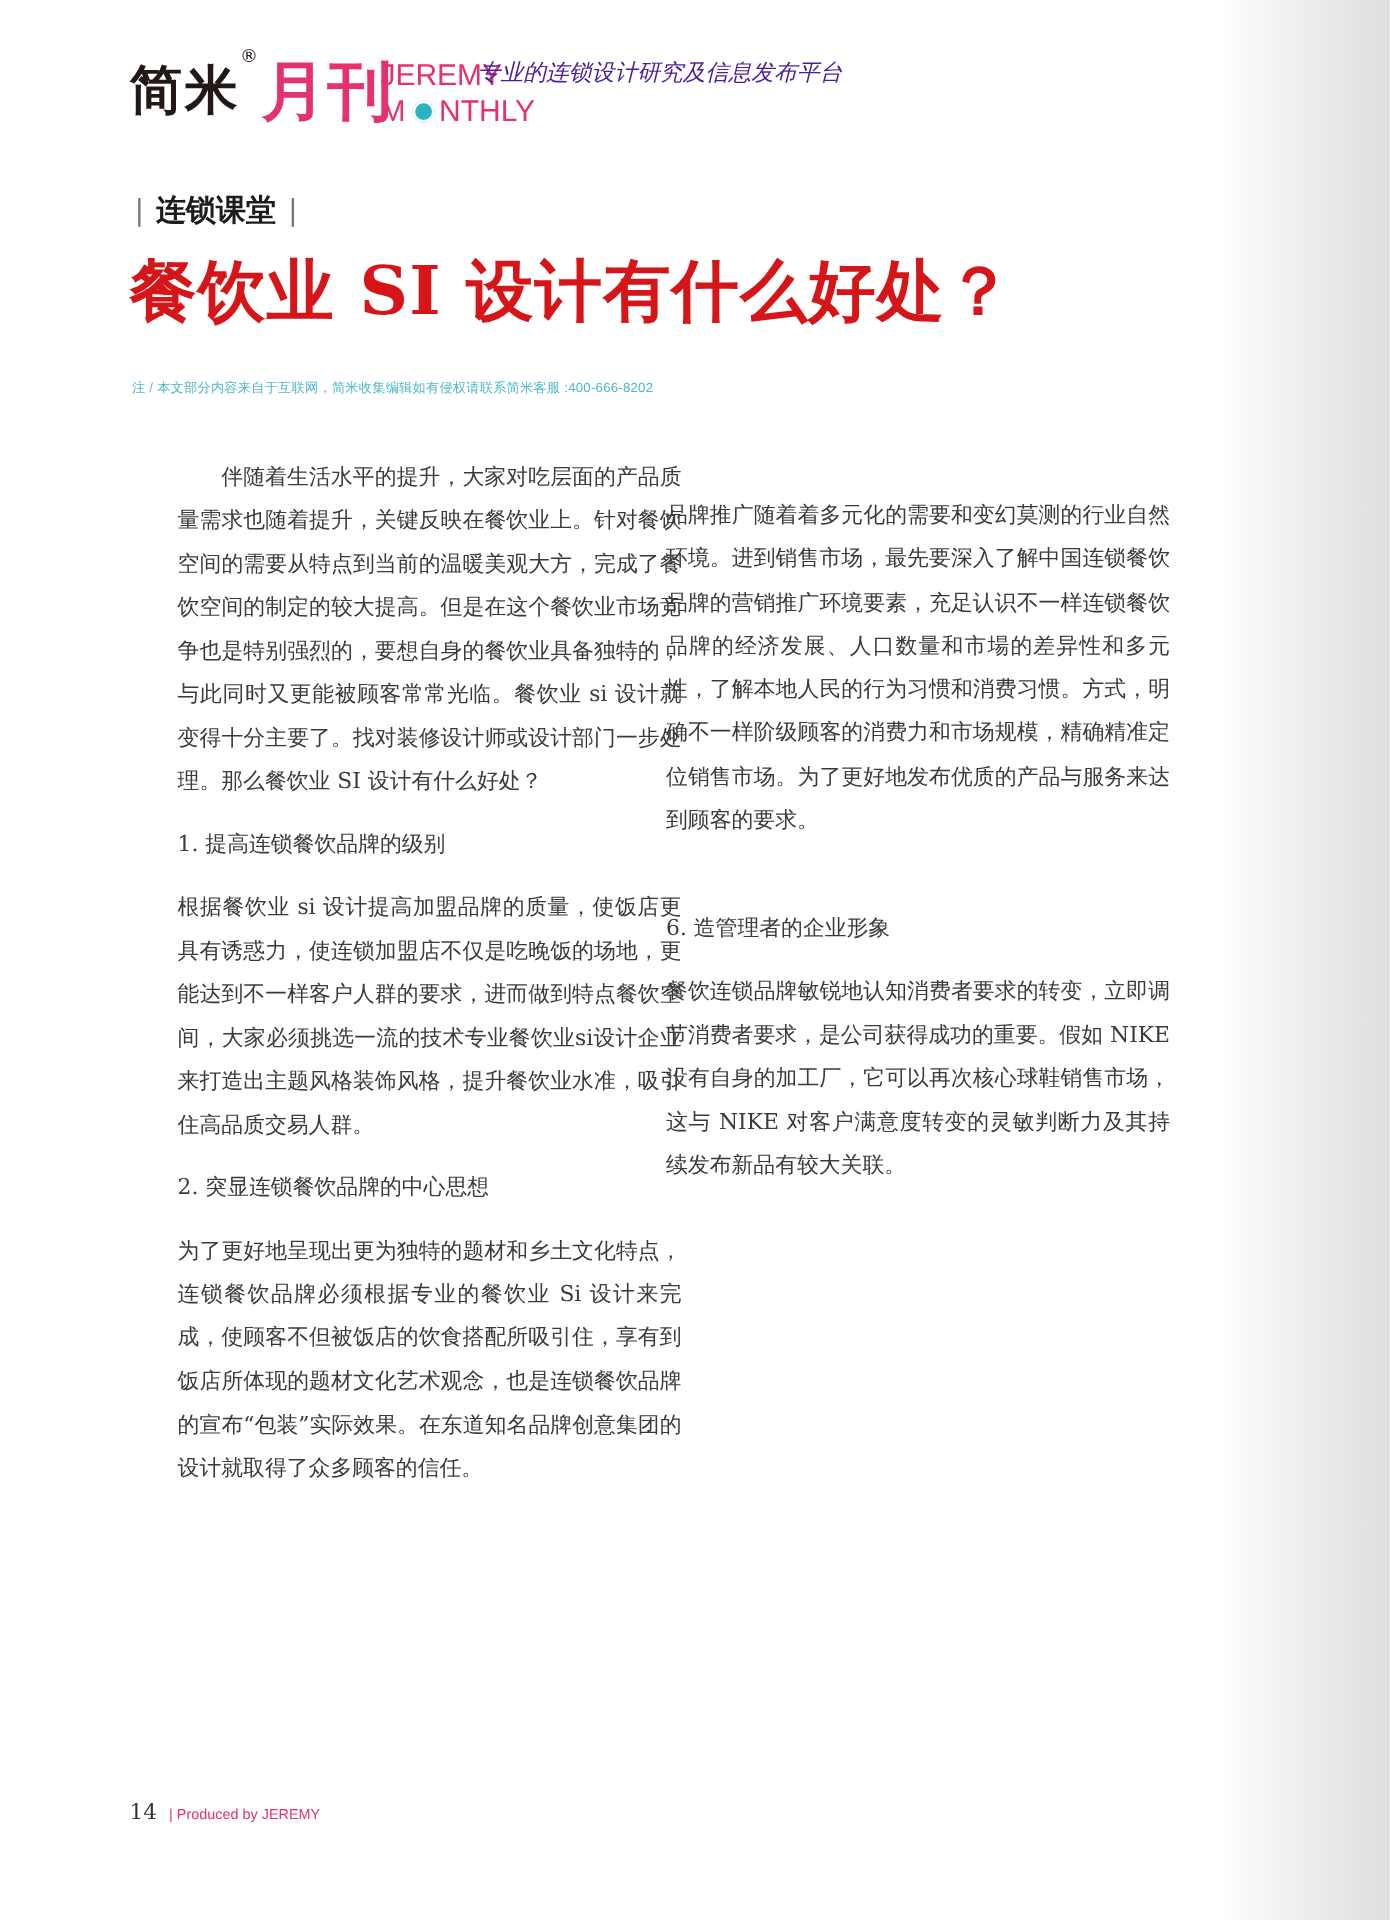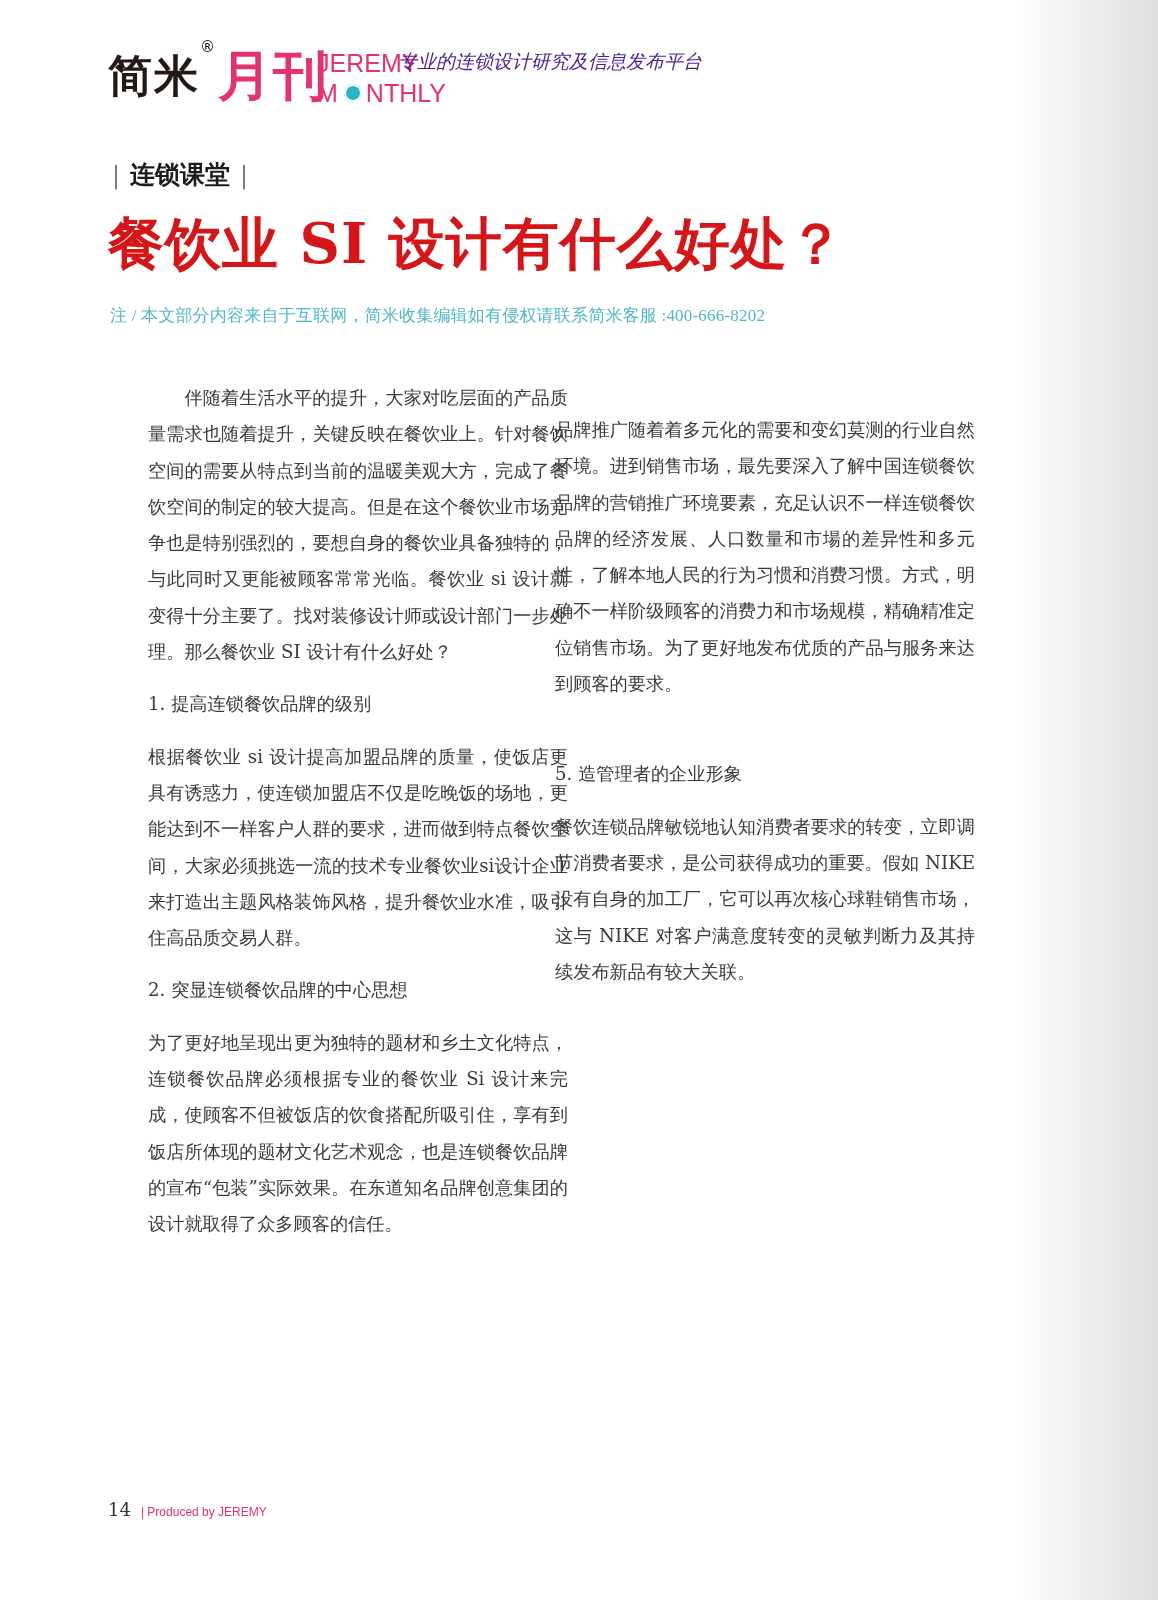--- a/index.html
+++ b/index.html
@@ -54,22 +54,22 @@
     }
     .section-label .bar { font-weight: normal; color: #777; font-size: 24px; margin: 0 10px 0 4px; }
     .section-label .bar.right { margin: 0 0 0 10px; }
     .title {
       position: absolute; left: 108px; top: 208px;
       font-family: "DejaVu Serif", serif; font-weight: bold;
       font-size: 56px; color: #d61518; line-height: 70px; white-space: nowrap;
       letter-spacing: 1px;
     }
     .note {
-      position: absolute; left: 110px; top: 304px;
-      font-family: Liberation Serif, serif; font-size: 17px; color: #4fb8c6;
+      position: absolute; left: 110px; top: 316px;
+      font-family: Liberation Sans, sans-serif; font-size: 11px; color: #4fb8c6;
       white-space: nowrap; letter-spacing: 0.2px;
     }
 
     
     .col { position: absolute; top: 380px; width: 420px; font-size: 18.2px; line-height: 36.3px; color: #3a3a3a; }
     .col-left { left: 108px; margin-left: 40px; }
     .col-right { left: 555px; }
     .col p { margin: 0; text-align: justify; text-justify: inter-ideograph; }
     .col p.indent { text-indent: 2em; }
     .col .gap { height: 16px; }
@@ -121,21 +121,21 @@
     <p class="heading">2. 突显连锁餐饮品牌的中心思想</p>
     <div class="gap"></div>
     <p>为了更好地呈现出更为独特的题材和乡土文化特点，连锁餐饮品牌必须根据专业的餐饮业 Si 设计来完成，使顾客不但被饭店的饮食搭配所吸引住，享有到饭店所体现的题材文化艺术观念，也是连锁餐饮品牌的宣布“包装”实际效果。在东道知名品牌创意集团的设计就取得了众多顾客的信任。</p>
   </div>
 
   <div class="col col-right">
     <div class="gap"></div>
     <div class="gap"></div>
     <p>品牌推广随着着多元化的需要和变幻莫测的行业自然环境。进到销售市场，最先要深入了解中国连锁餐饮品牌的营销推广环境要素，充足认识不一样连锁餐饮品牌的经济发展、人口数量和市場的差异性和多元性，了解本地人民的行为习惯和消费习惯。方式，明确不一样阶级顾客的消费力和市场规模，精确精准定位销售市场。为了更好地发布优质的产品与服务来达到顾客的要求。</p>
     <div class="gap-lg"></div>
-    <p class="heading">5. 造管理者的企业形象</p>
+    <p class="heading">6. 造管理者的企业形象</p>
     <div class="gap"></div>
     <p>餐饮连锁品牌敏锐地认知消费者要求的转变，立即调节消费者要求，是公司获得成功的重要。假如 NIKE 没有自身的加工厂，它可以再次核心球鞋销售市场，这与 NIKE 对客户满意度转变的灵敏判断力及其持续发布新品有较大关联。</p>
   </div>
 
   <div class="footer">
     <span class="page-num">14</span>
     <span class="produced">| Produced by JEREMY</span>
   </div>
 
 </div>

